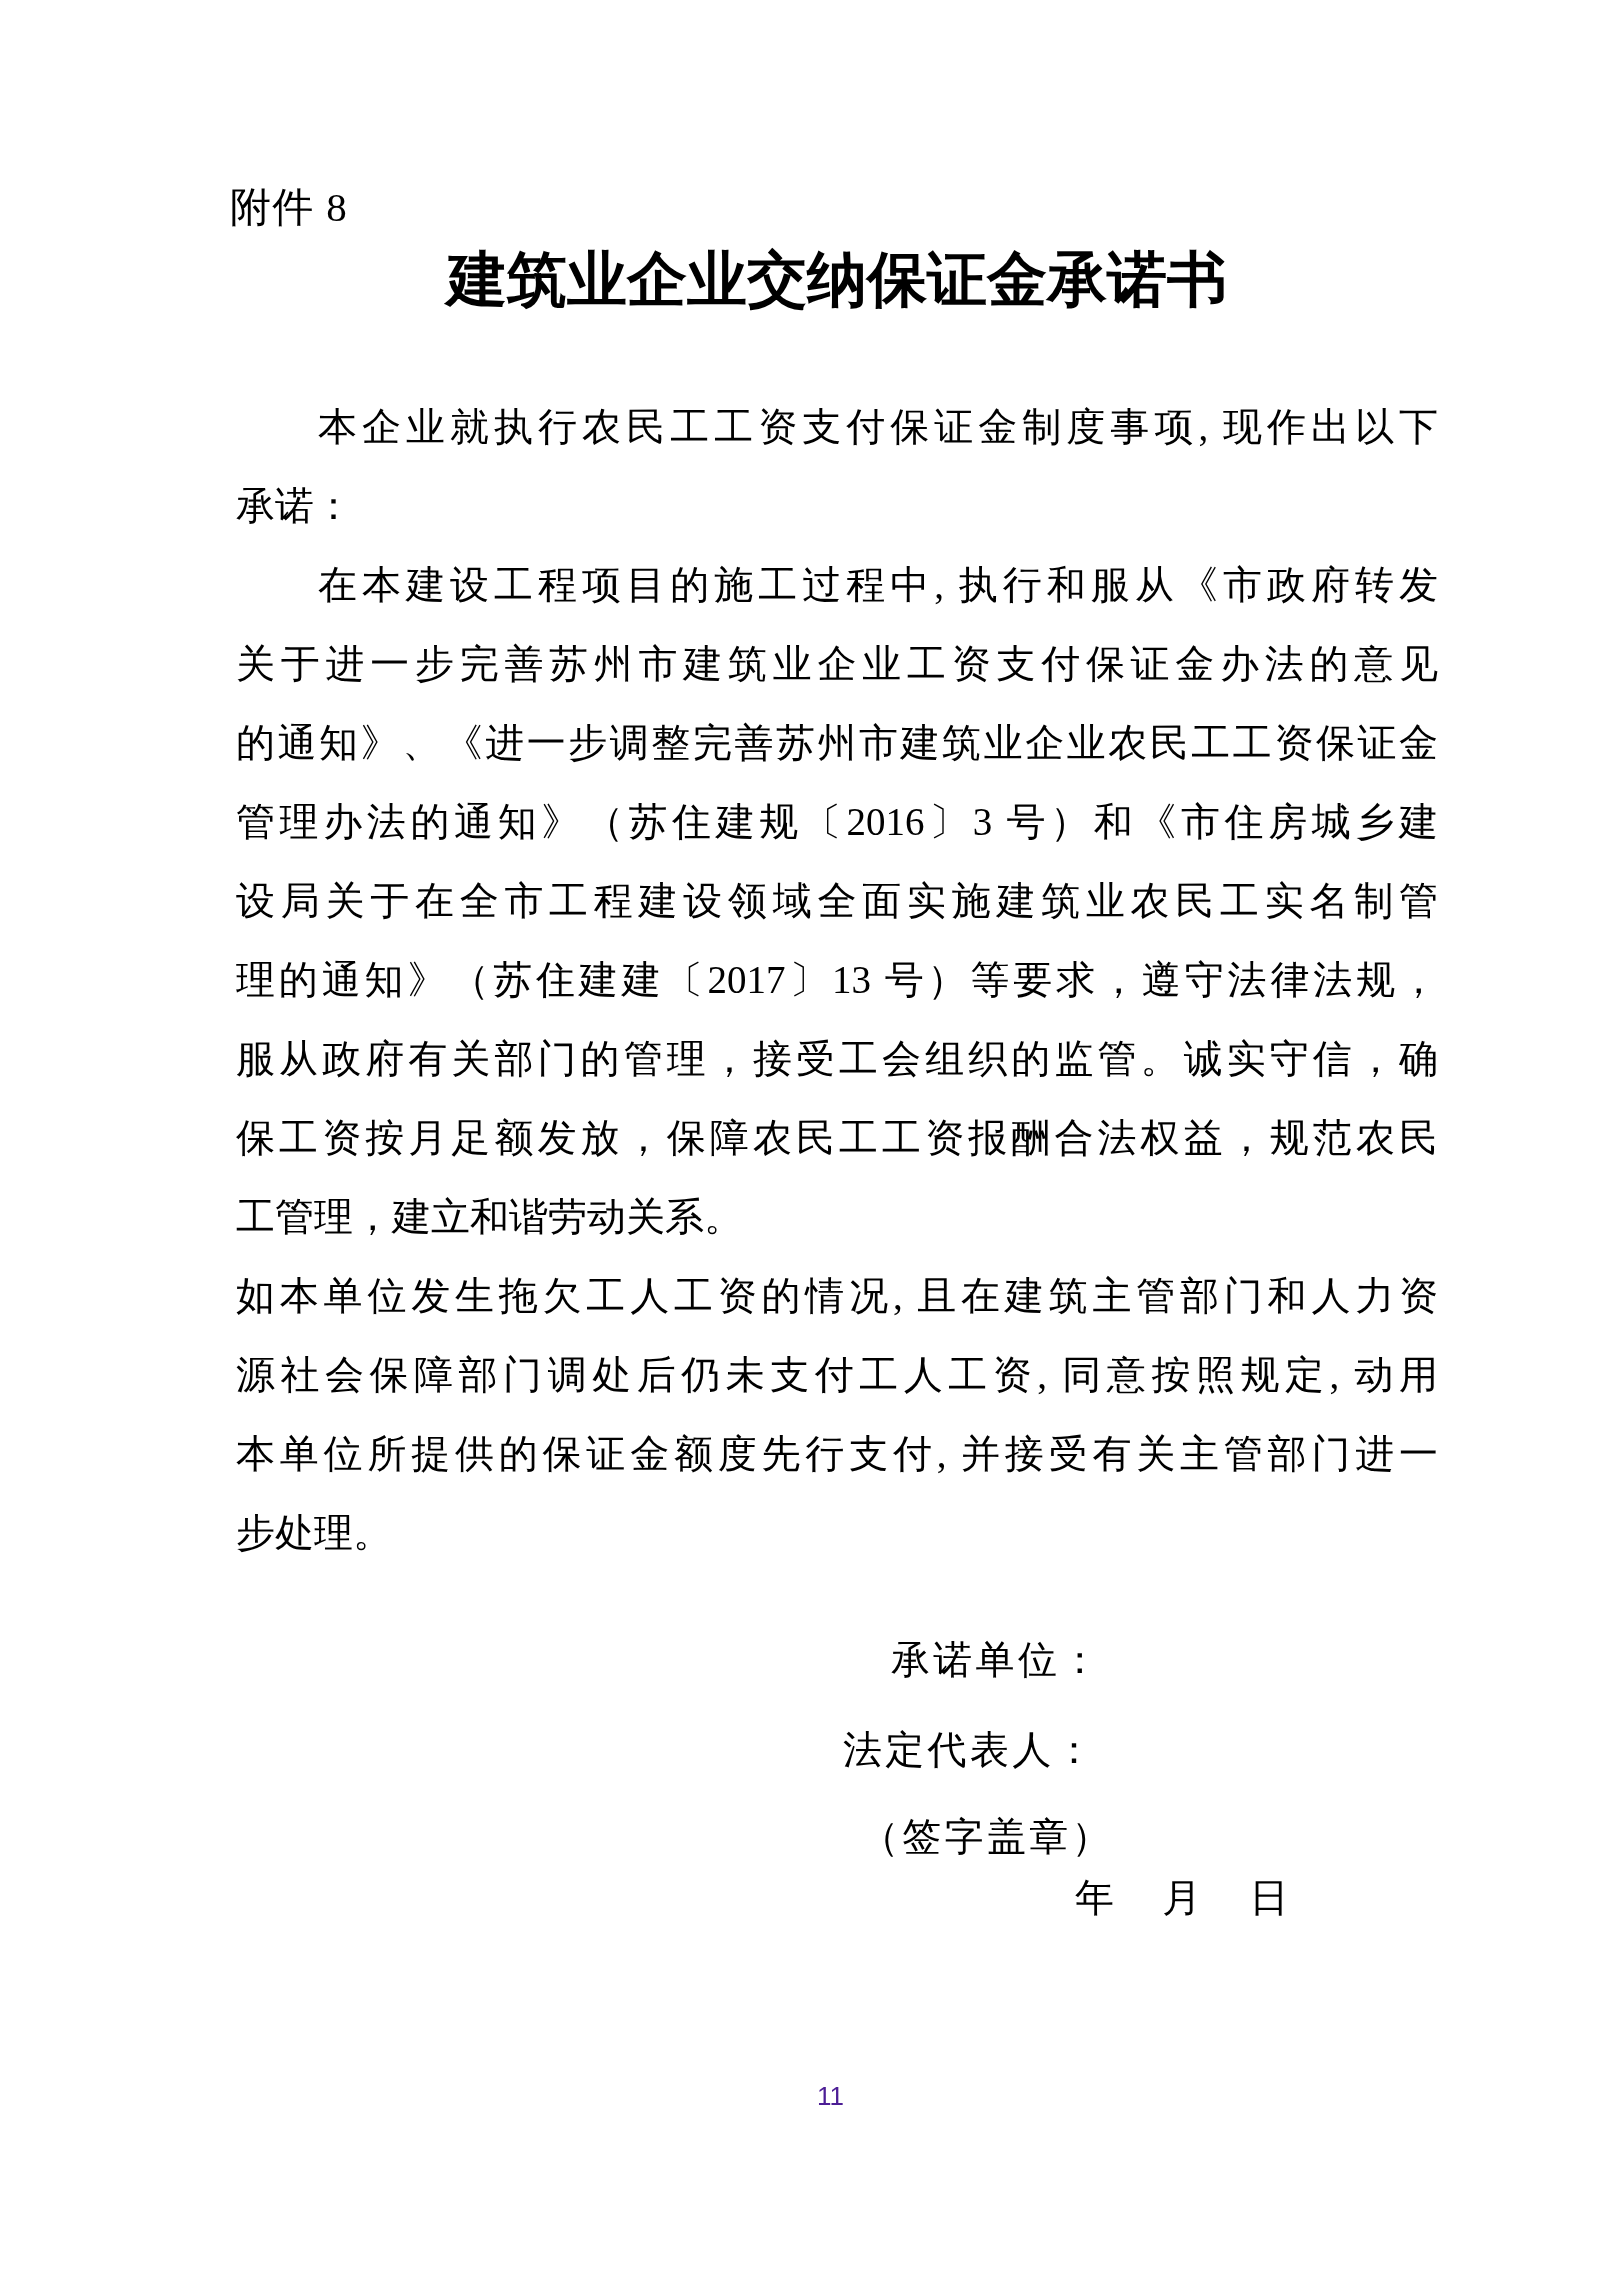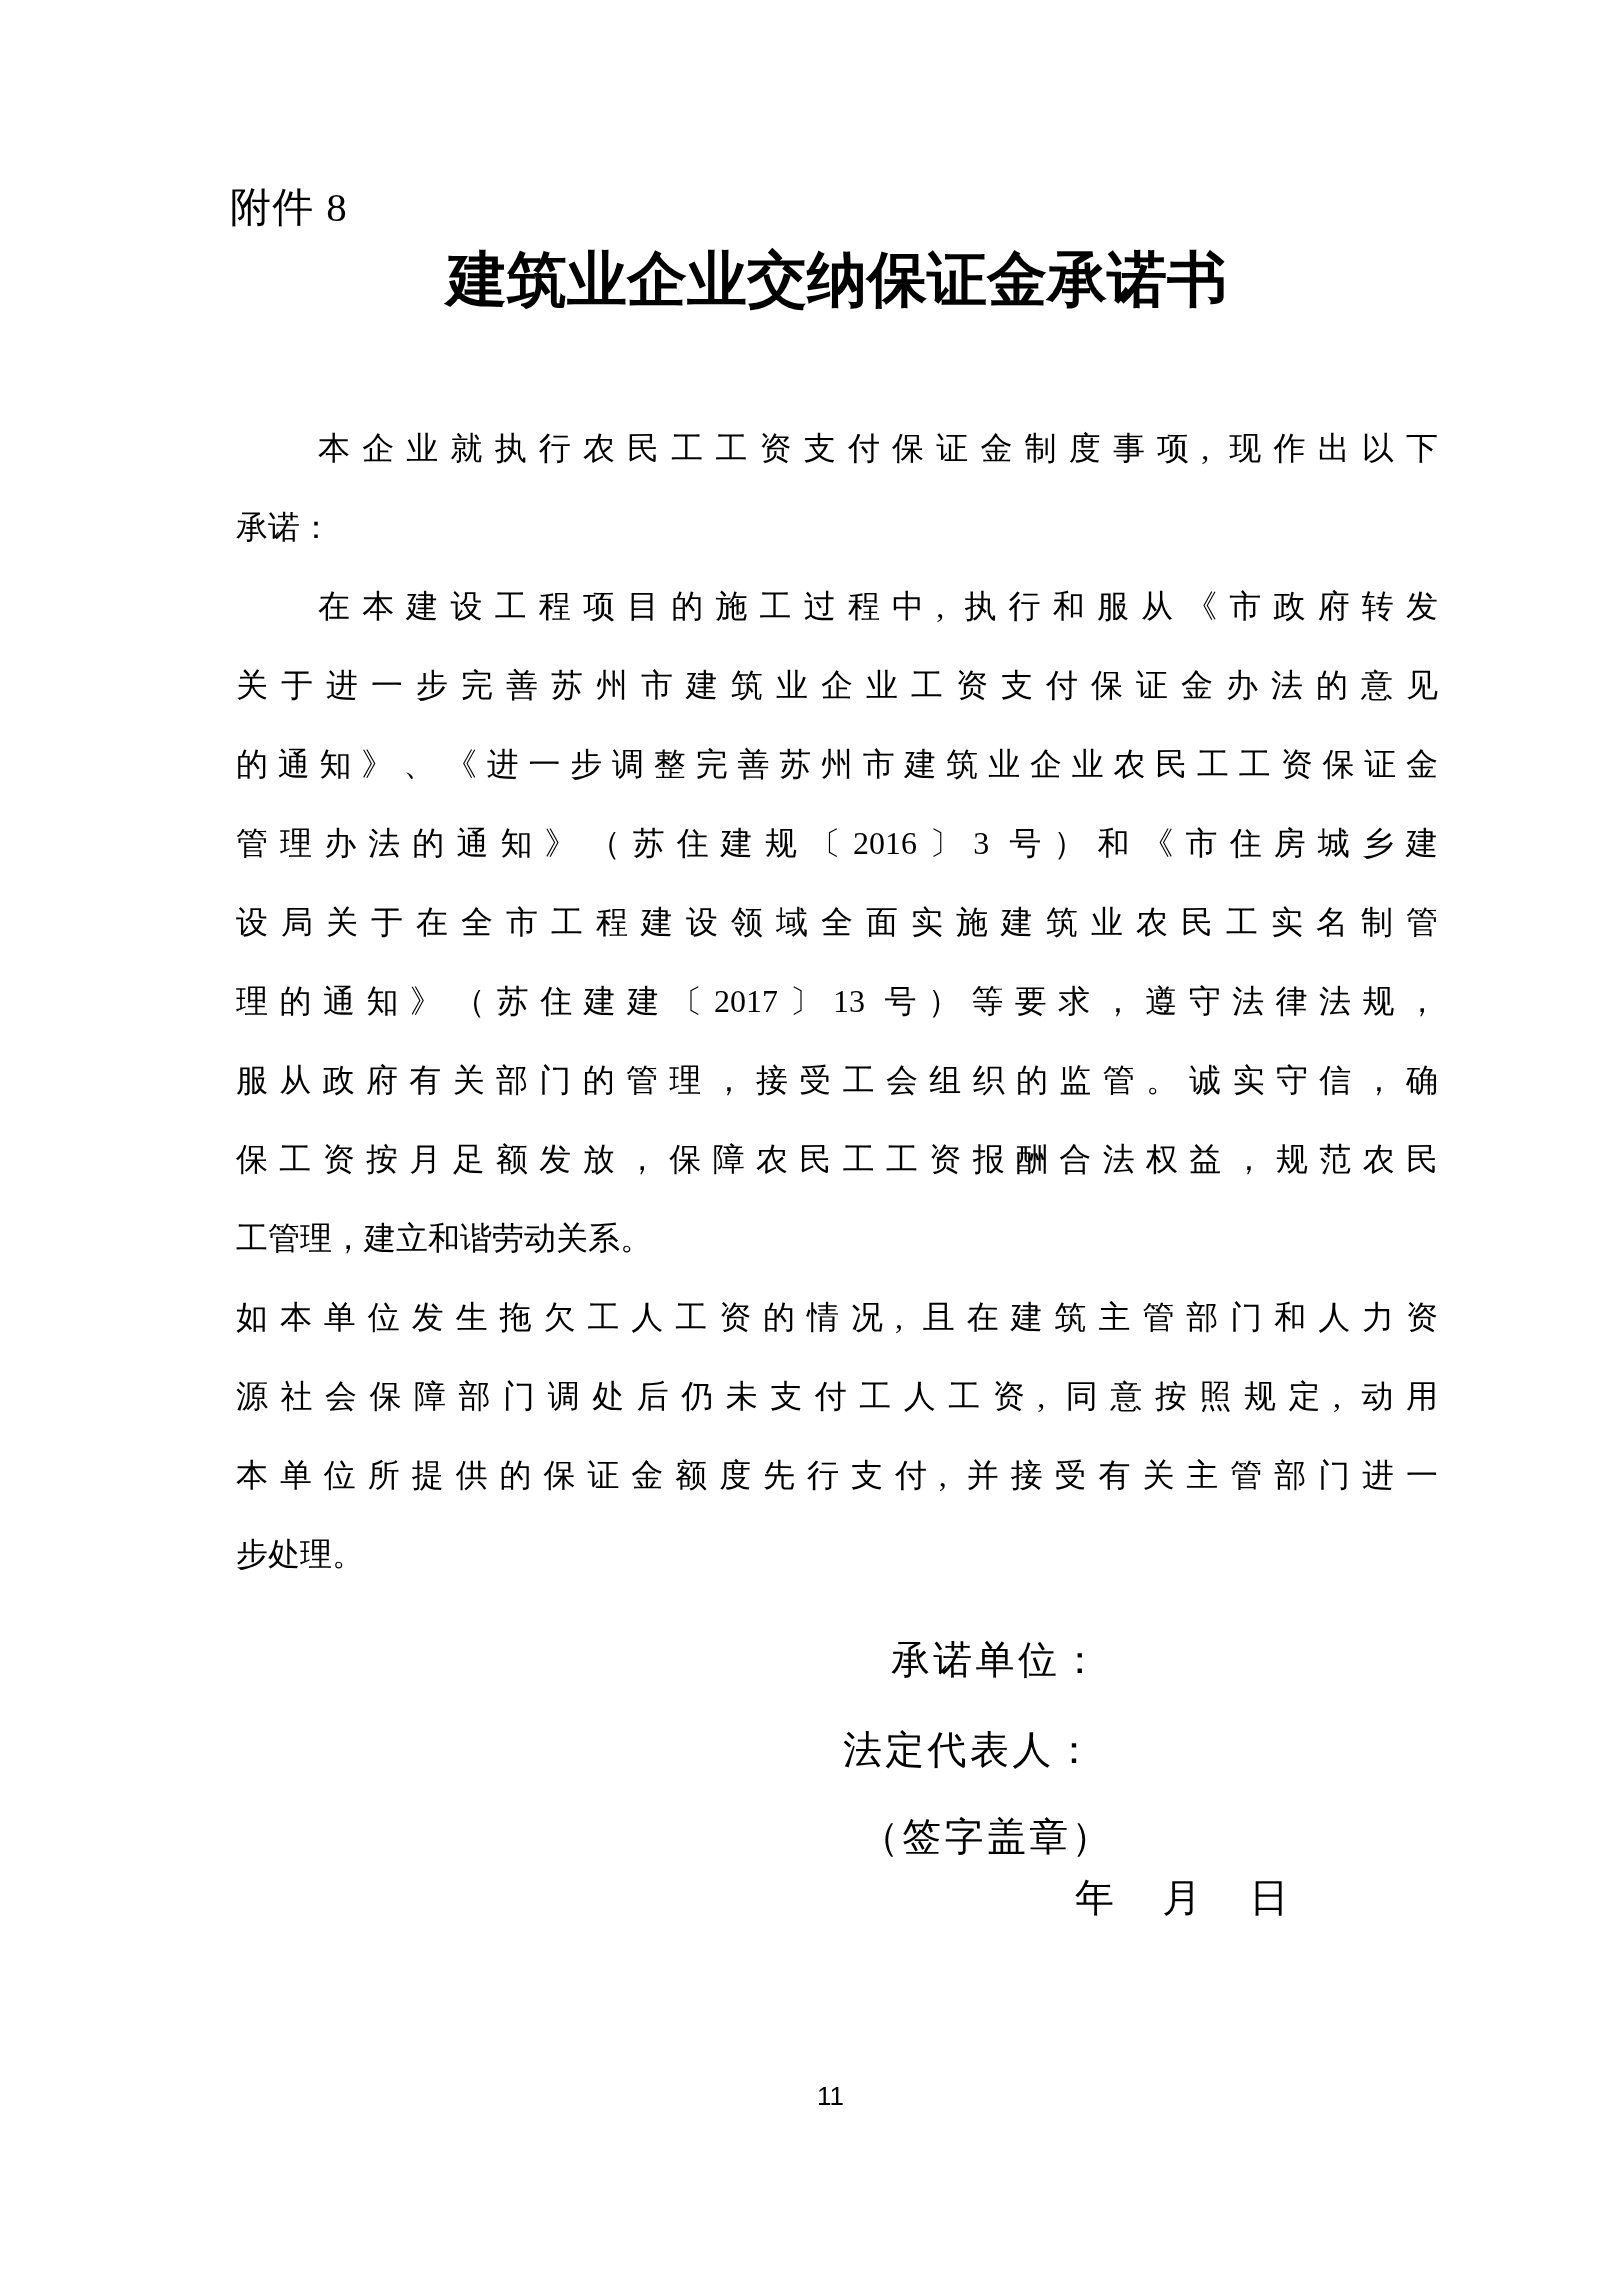--- a/index.html
+++ b/index.html
@@ -16,40 +16,40 @@
     position:absolute;left:230px;top:183px;
     font-size:41px;line-height:1.2;letter-spacing:1.3px;
     white-space:nowrap;
   }
   .doc-title{
     position:absolute;left:236px;top:246px;width:1202px;
     font-size:60px;font-weight:bold;line-height:1.15;
     text-align:center;white-space:nowrap;
   }
   .body-text{
-    position:absolute;left:236px;top:409px;width:1202px;
-    font-size:32px;line-height:79px;
+    position:absolute;left:236px;top:387px;width:1202px;
+    font-size:39px;line-height:79px;
   }
   .line{width:100%;}
   .line.justify{text-align:justify;text-align-last:justify;}
   .line.short{text-align:left;}
   .line.indent{text-indent:82px;}
   .sign-line{
     position:absolute;
     font-size:39px;line-height:1.15;letter-spacing:3.3px;
     white-space:nowrap;
   }
   .sign-unit{left:843px;top:1638px;margin-left:48px;}
   .sign-rep{left:843px;top:1728px;}
   .sign-seal{left:860px;top:1815px;}
   .sign-date{left:1075px;top:1876px;letter-spacing:4.6px;}
   .page-number{
     position:absolute;left:817px;top:2083px;
     font-family:"Liberation Sans","DejaVu Sans",sans-serif;
-    font-size:26px;color:#000000;line-height:1;
+    font-size:26px;color:#4c1d95;line-height:1;
   }
 </style>
 </head>
 <body>
 
 <div class="page">
 
   <div class="attachment">附件 8</div>
 
   <div class="doc-title">建筑业企业交纳保证金承诺书</div>

